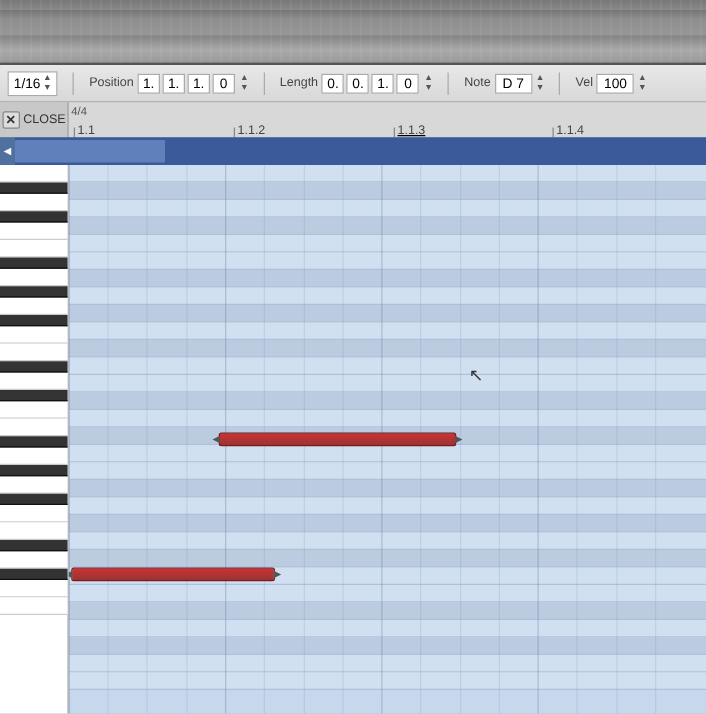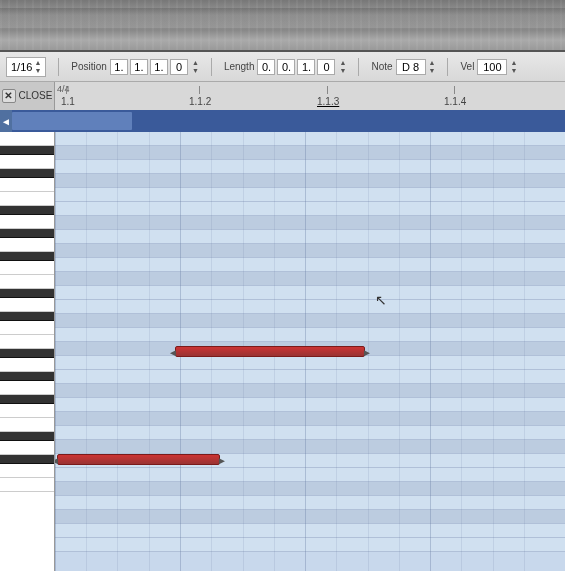--- a/index.html
+++ b/index.html
@@ -129,22 +129,22 @@
       position: relative;
       overflow: hidden;
       display: flex;
       align-items: center;
     }
     .ruler-mark {
       position: absolute;
       top: 0;
       bottom: 0;
       display: flex;
-      flex-direction: column;
-      align-items: center;
+      flex-direction: row;
+      align-items: flex-end;
     }
     .ruler-mark-line {
       width: 1px;
       height: 8px;
       background: #888;
       margin-top: 4px;
     }
     .ruler-mark-label {
       font-size: 10px;
       color: #444;
@@ -338,21 +338,21 @@
         <span>▲</span>
         <span>▼</span>
       </div>
     </div>
   </div>
 
   <div class="separator"></div>
 
   <div class="toolbar-group">
     <span class="toolbar-label">Note</span>
-    <div class="field-box" style="min-width:30px;">D 8</div>
+    <div class="field-box" style="min-width:30px;">D 7</div>
     <div class="spin-btn">
       <span>▲</span>
       <span>▼</span>
     </div>
   </div>
 
   <div class="separator"></div>
 
   <div class="toolbar-group">
     <span class="toolbar-label">Vel</span>

